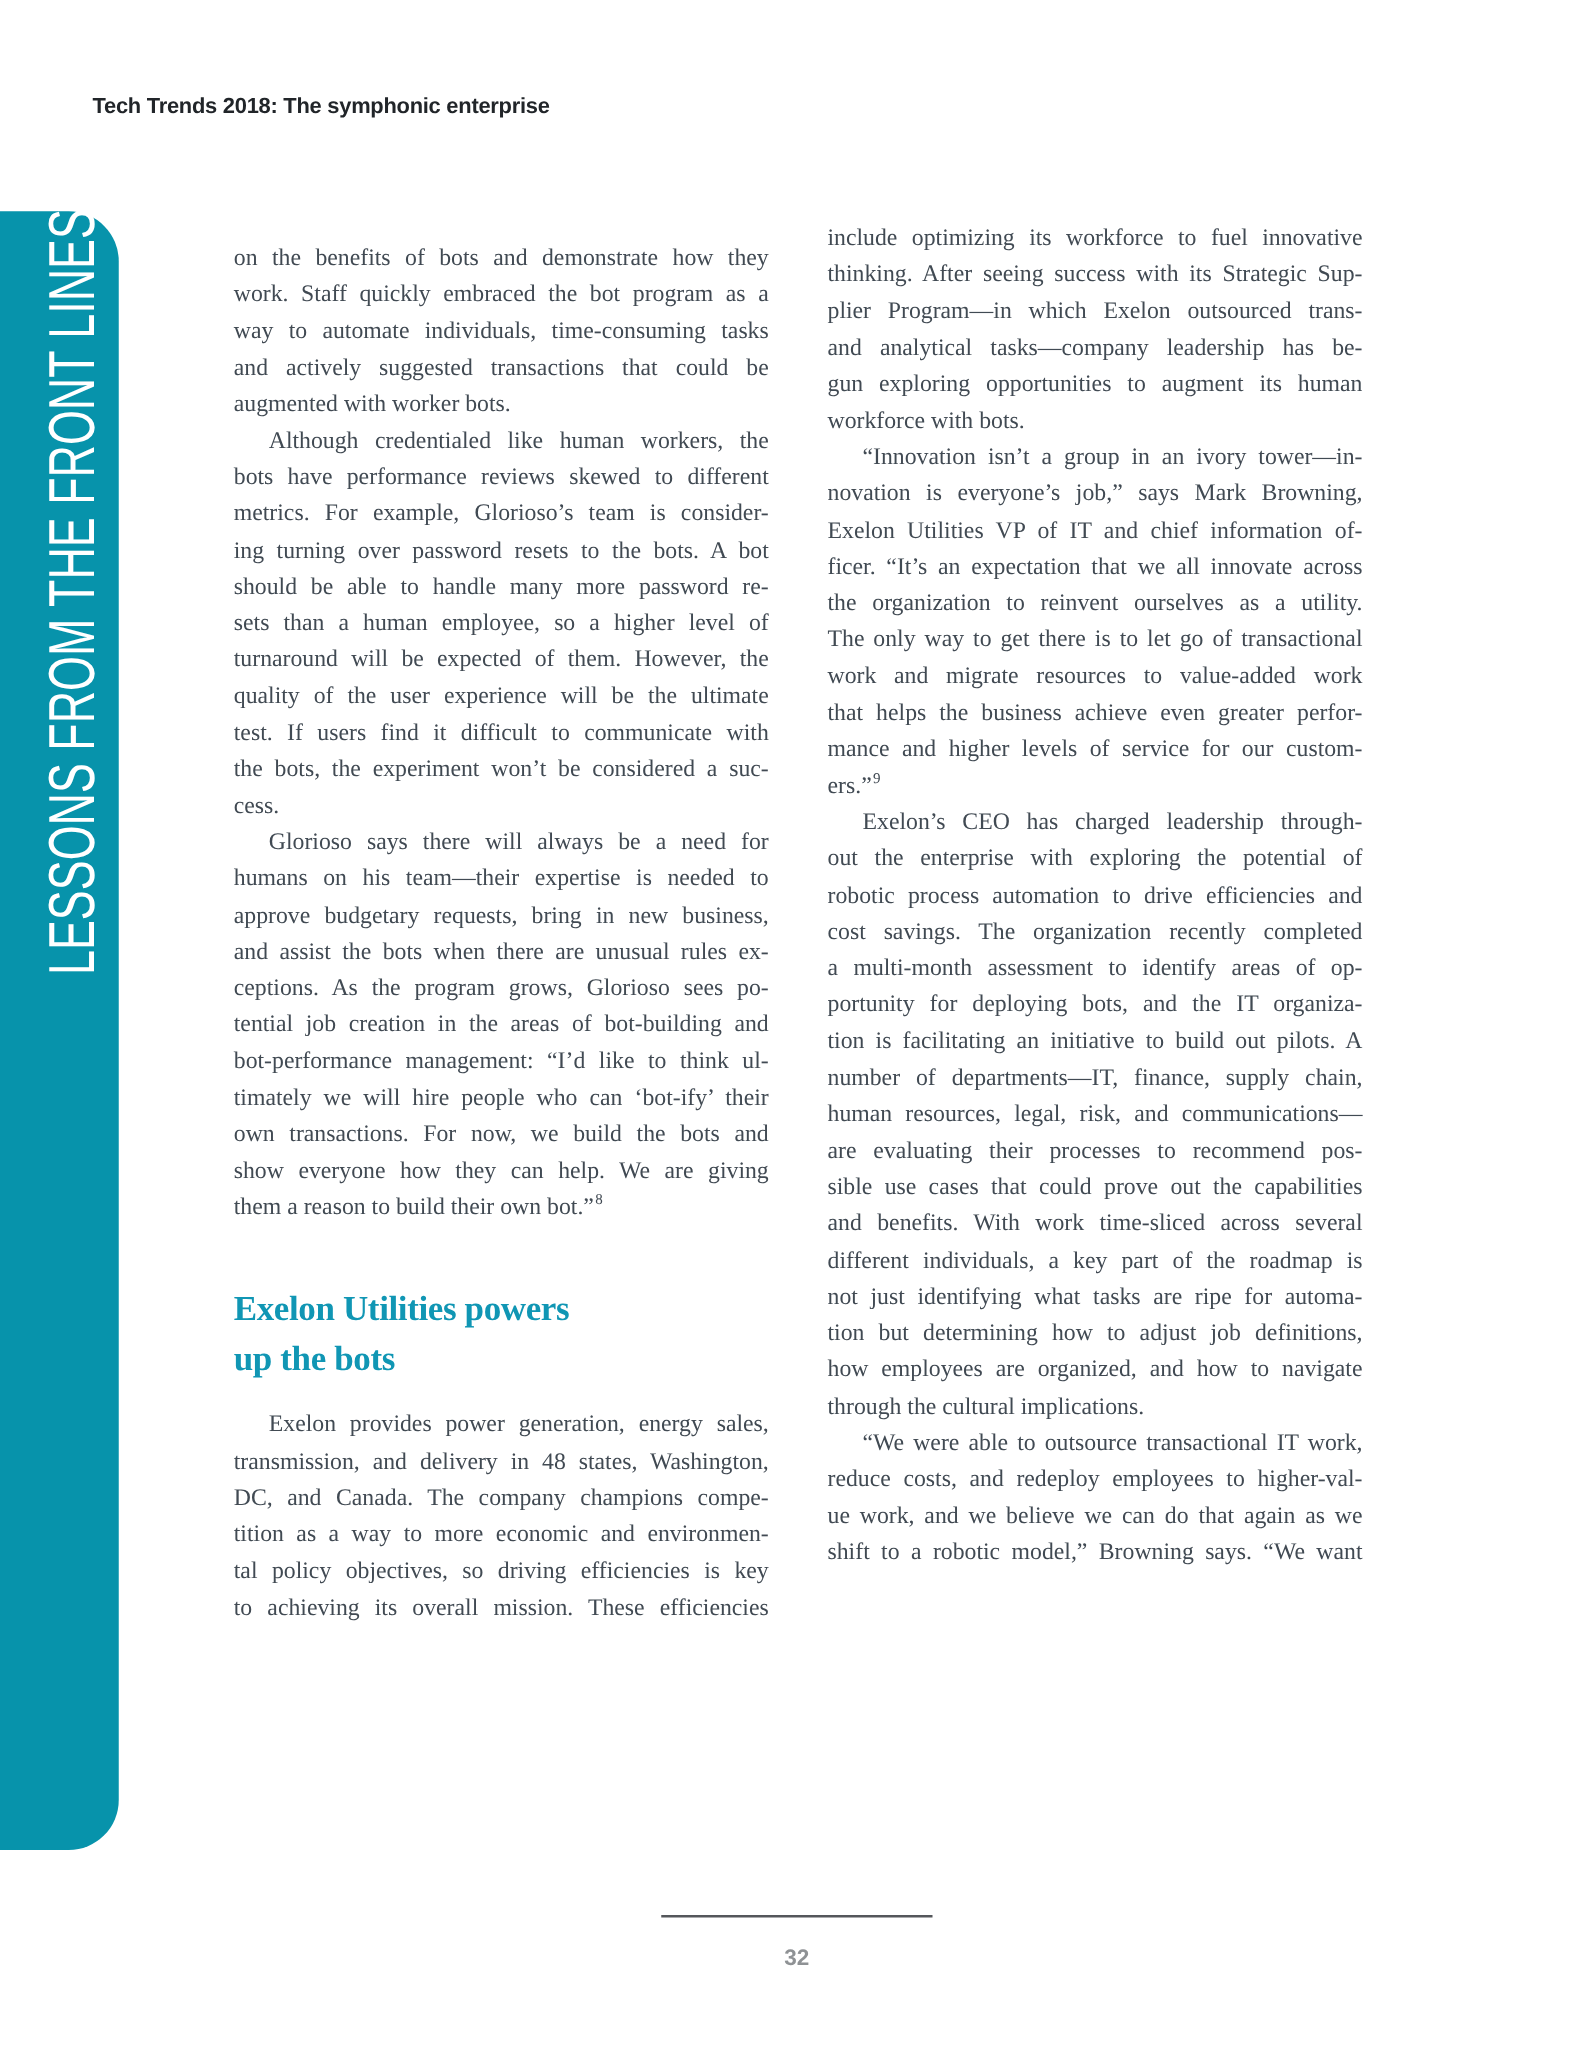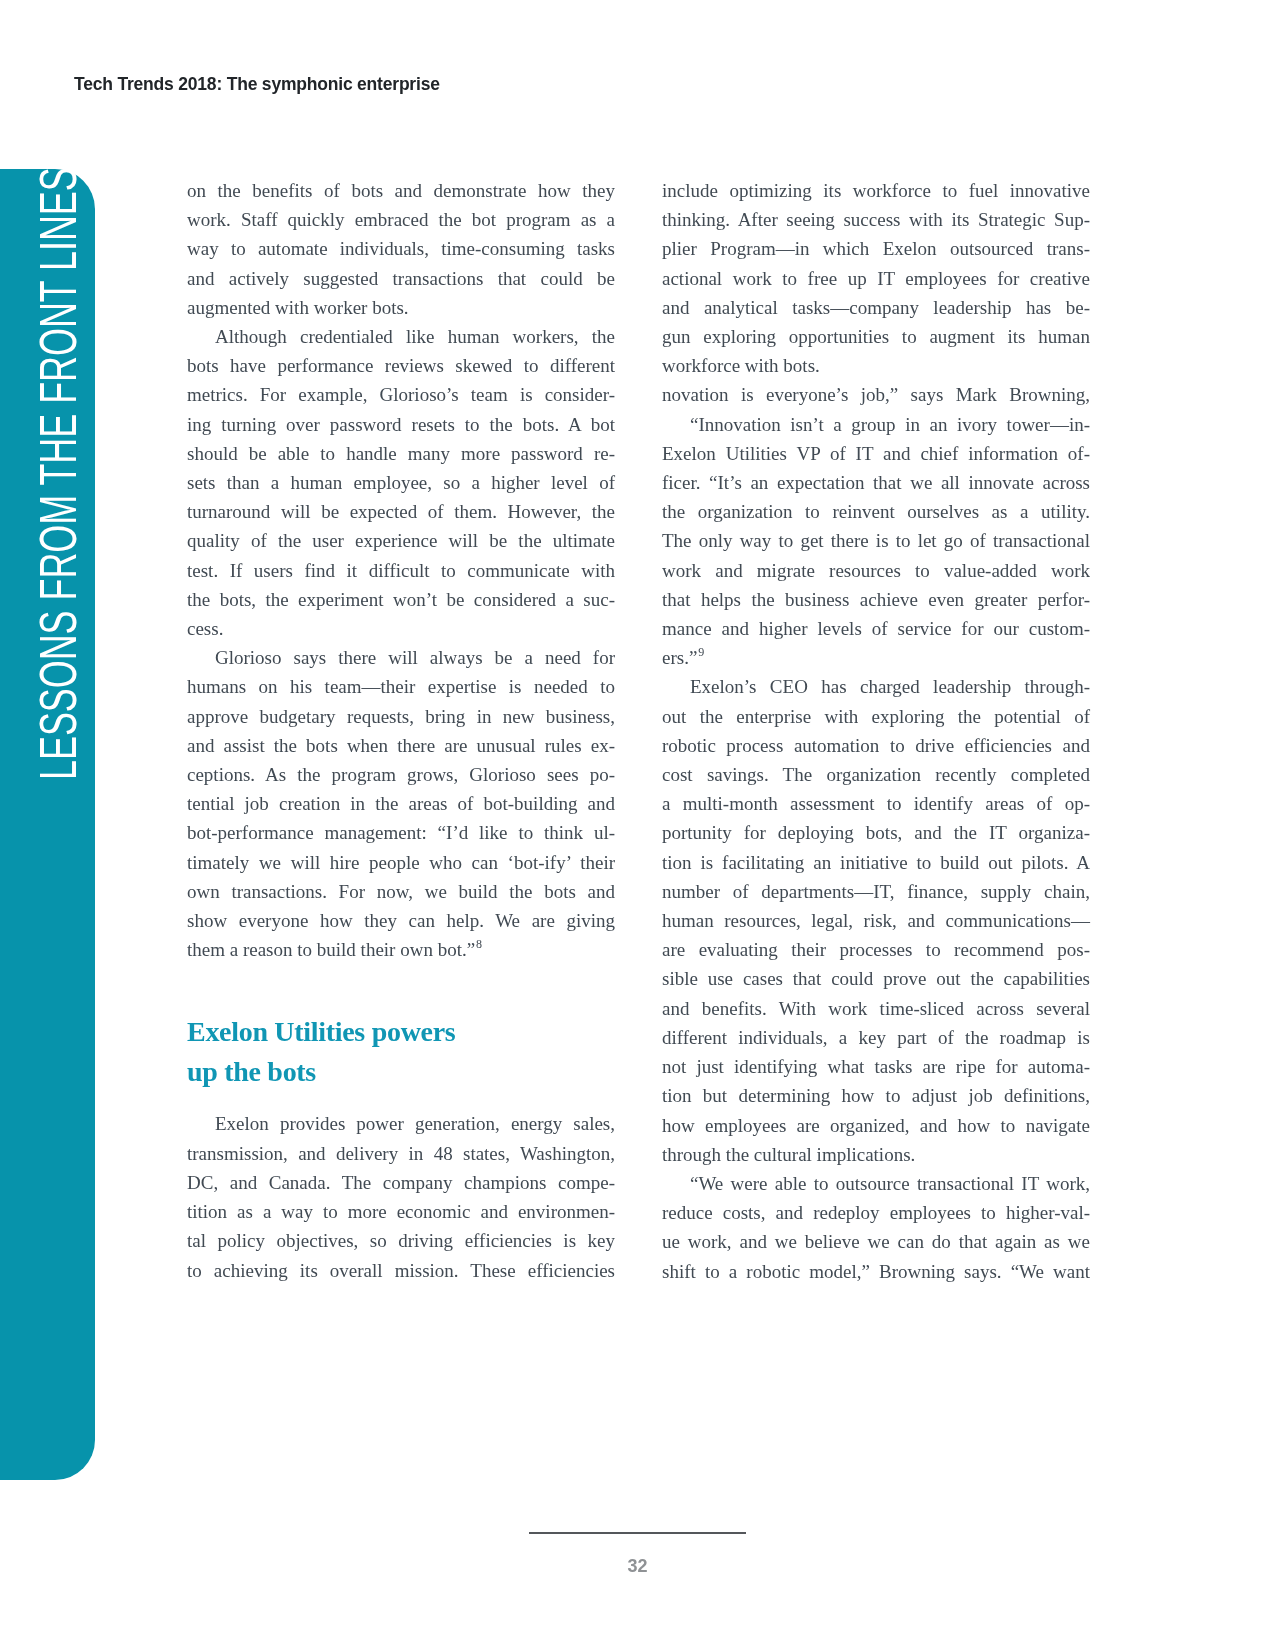--- a/index.html
+++ b/index.html
@@ -53,21 +53,21 @@
     transform-origin: 0 0;
   }
   .col {
     position: absolute;
     top: 176px;
     width: 428px;
     font-size: 19px;
     line-height: 29.2px;
     color: #414A53;
   }
-  .col-left  { left: 187px; }
+  .col-left  { left: 187px; margin-top: 16px; }
   .col-right { left: 662px; }
   .para { margin: 0; }
   .line {
     text-align: justify;
     text-align-last: justify;
     white-space: normal;
   }
   .line.last { text-align-last: left; }
   .line.indent { text-indent: 28px; }
   .line sup {
@@ -166,28 +166,27 @@
         <div class="line">tition as a way to more economic and environmen-</div>
         <div class="line">tal policy objectives, so driving efficiencies is key</div>
         <div class="line">to achieving its overall mission. These efficiencies</div>
       </div>
     </div>
   <div class="col col-right" id="col-right">
       <div class="para">
         <div class="line">include optimizing its workforce to fuel innovative</div>
         <div class="line">thinking. After seeing success with its Strategic Sup-</div>
         <div class="line">plier Program—in which Exelon outsourced trans-</div>
-        <div class="line">actional work to free up IT employees for creative</div>
         <div class="line">and analytical tasks—company leadership has be-</div>
         <div class="line">gun exploring opportunities to augment its human</div>
         <div class="line last">workforce with bots.</div>
       </div>
       <div class="para">
+        <div class="line indent">“Innovation isn’t a group in an ivory tower—in-</div>
         <div class="line">novation is everyone’s job,” says Mark Browning,</div>
-        <div class="line indent">“Innovation isn’t a group in an ivory tower—in-</div>
         <div class="line">Exelon Utilities VP of IT and chief information of-</div>
         <div class="line">ficer. “It’s an expectation that we all innovate across</div>
         <div class="line">the organization to reinvent ourselves as a utility.</div>
         <div class="line">The only way to get there is to let go of transactional</div>
         <div class="line">work and migrate resources to value-added work</div>
         <div class="line">that helps the business achieve even greater perfor-</div>
         <div class="line">mance and higher levels of service for our custom-</div>
         <div class="line last"><span>ers.”</span><sup>9</sup></div>
       </div>
       <div class="para">

